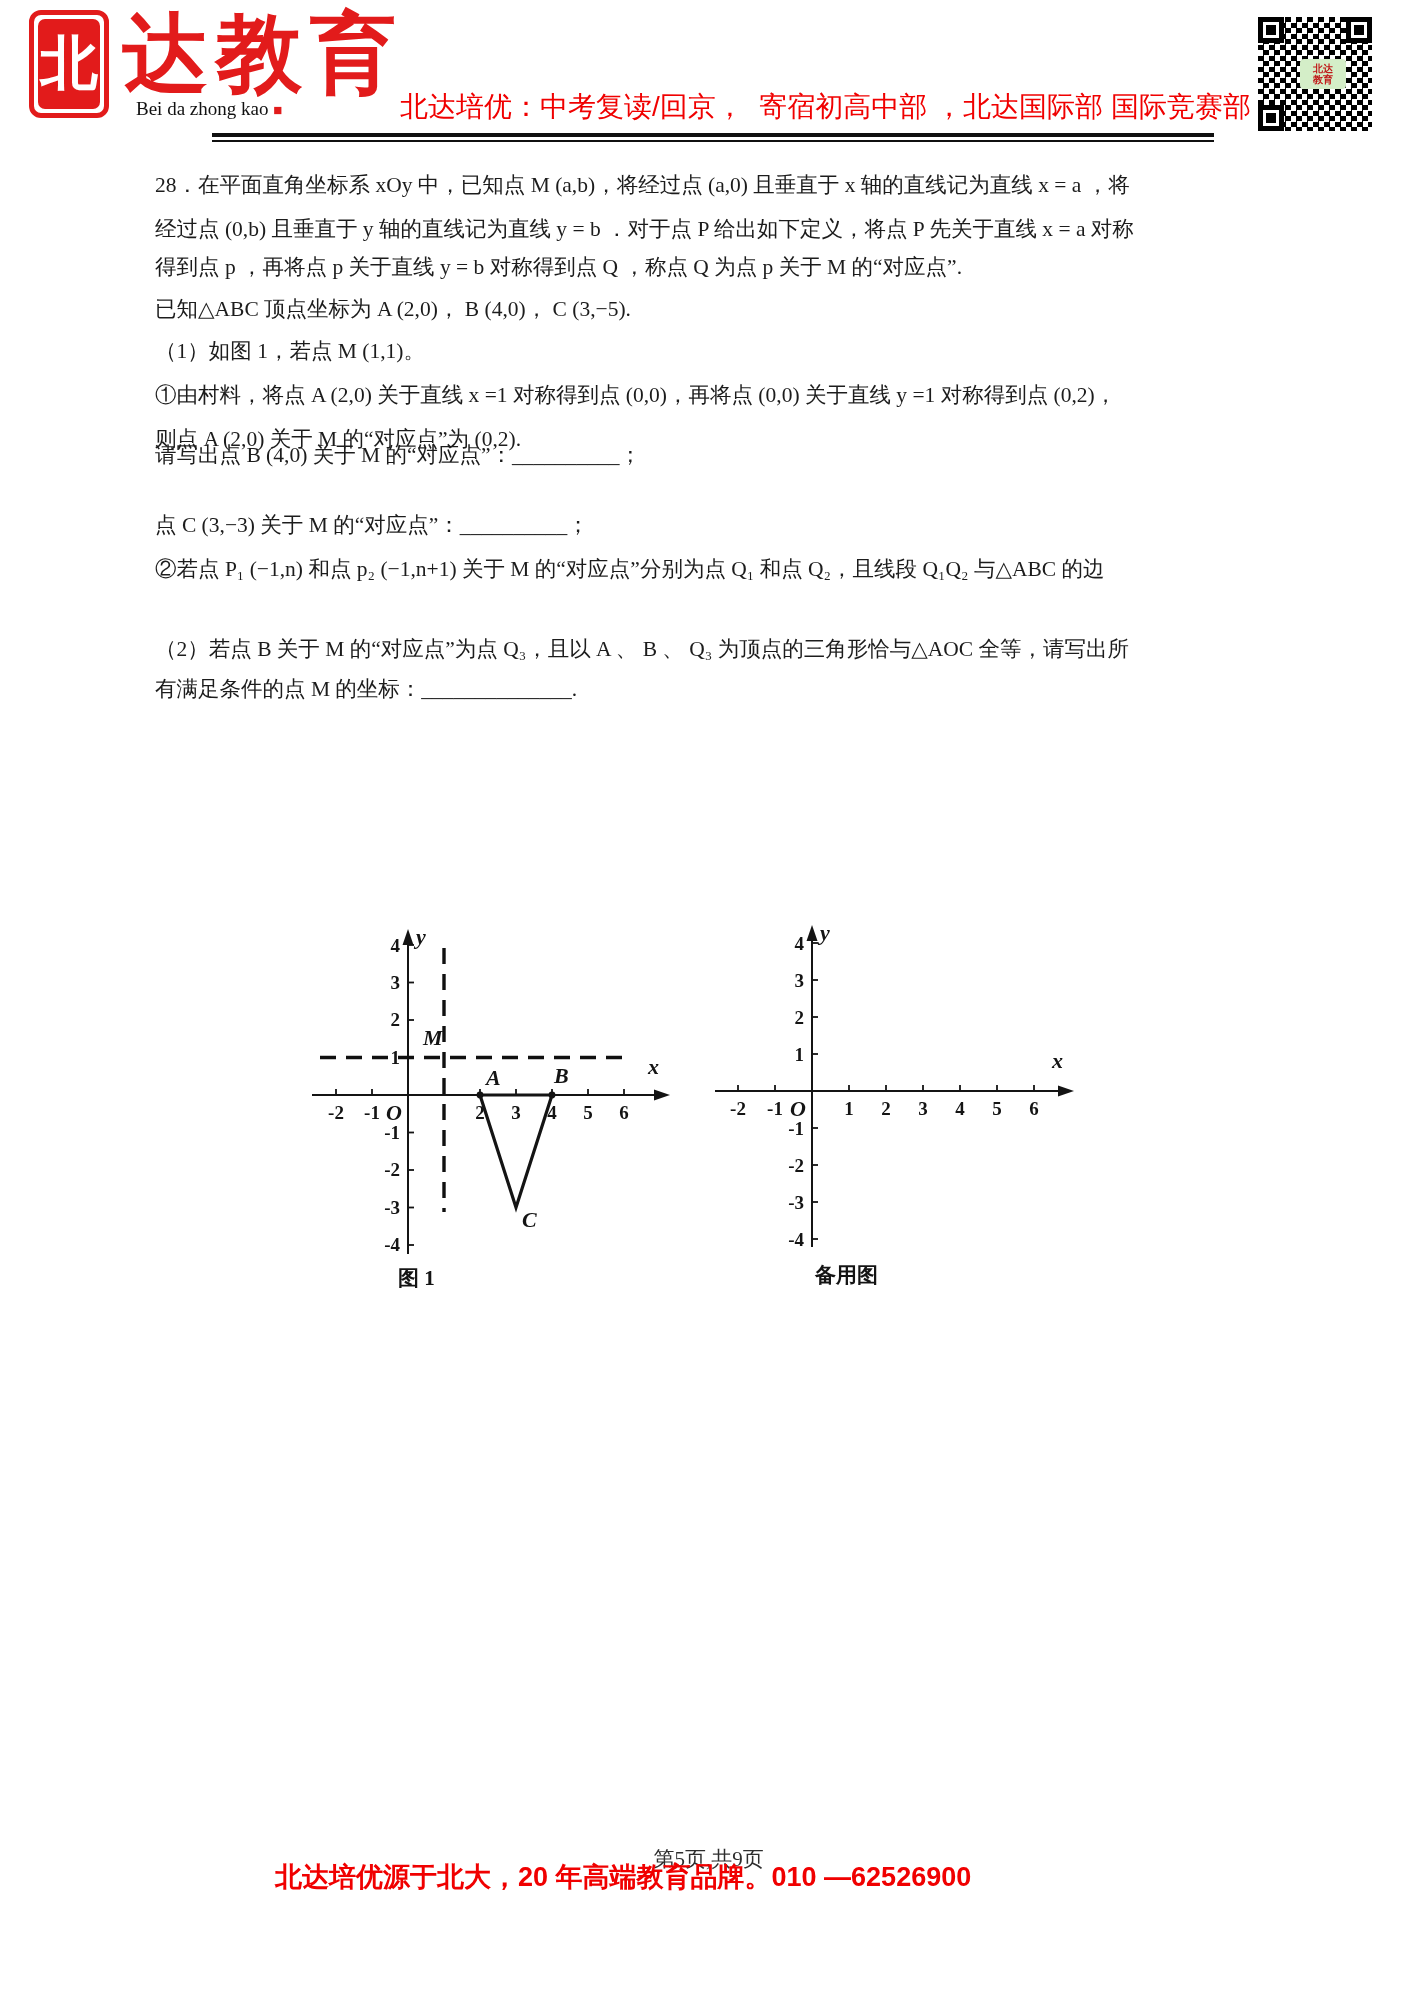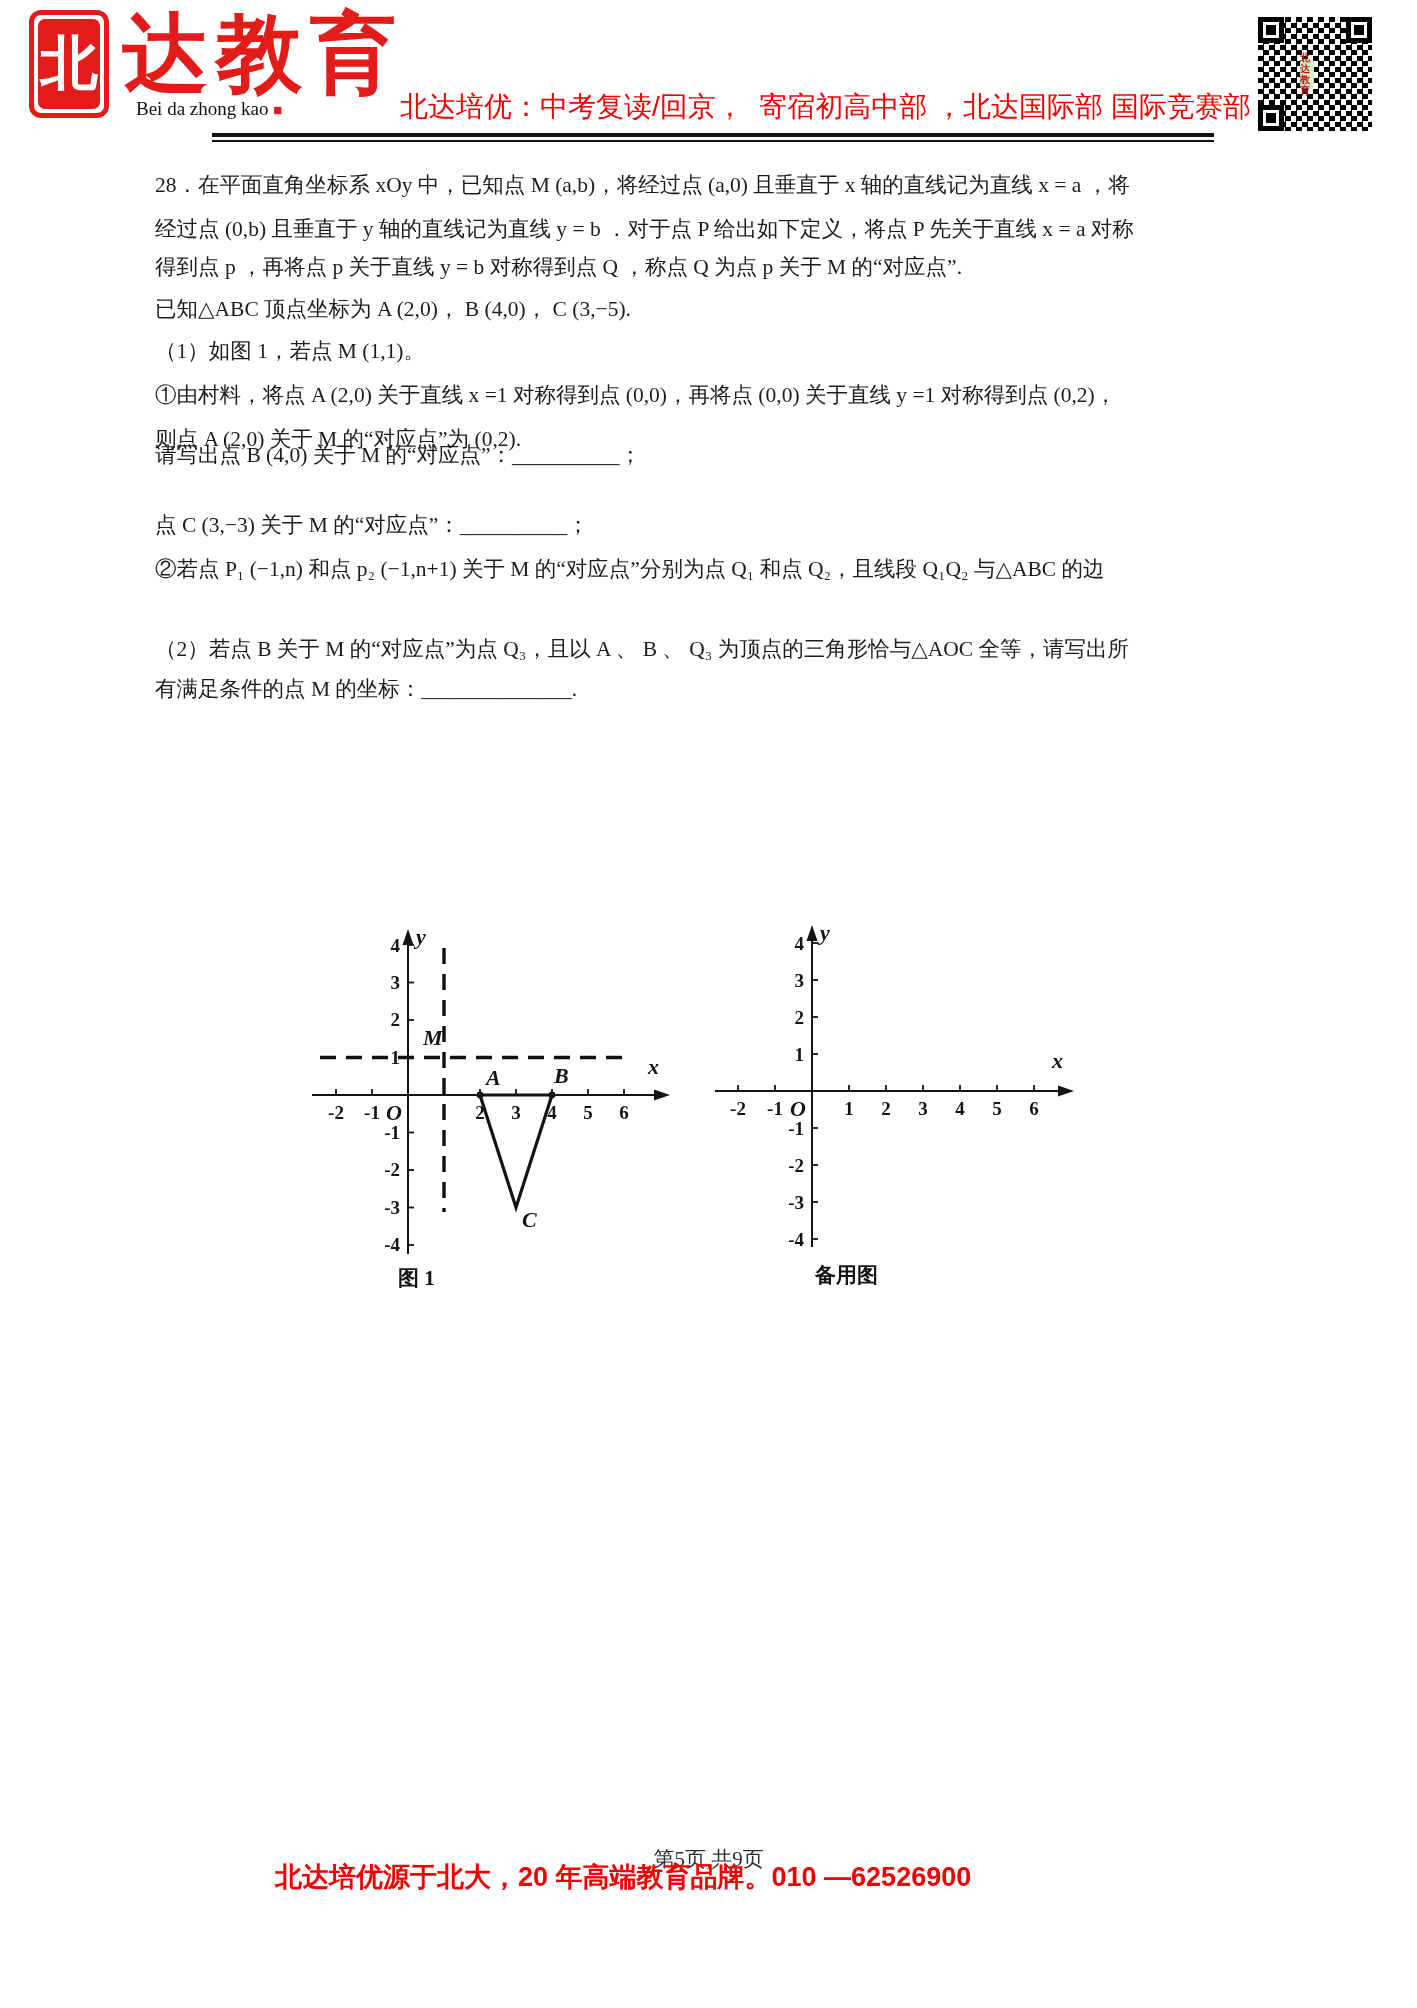--- a/index.html
+++ b/index.html
@@ -37,21 +37,21 @@
   
   .qr{
     position:absolute;left:1258px;top:17px;width:114px;height:114px;
     background:repeating-conic-gradient(#000 0% 25%, #fff 0% 50%);
     background-size:11px 11px;
   }
   .finder{position:absolute;width:26px;height:26px;border:5px solid #000;background:#fff;box-sizing:border-box;}
   .finder::after{content:"";position:absolute;left:3px;top:3px;width:10px;height:10px;background:#000;}
   .f-tl{left:0;top:0}.f-tr{right:0;top:0}.f-bl{left:0;bottom:0}
   .qr-badge{
-    position:absolute;left:42px;top:42px;width:14px;height:30px;background:#d4eec8;border-radius:4px;
+    position:absolute;left:42px;top:42px;width:46px;height:30px;background:#d4eec8;border-radius:4px;
     display:flex;flex-direction:column;align-items:center;justify-content:center;
     color:#c01818;font-size:10px;line-height:11px;font-weight:bold;
   }
   
   .tline{
     position:absolute;left:155px;width:1140px;font-size:21.5px;color:#1c1c1c;
     white-space:pre;font-family:"Liberation Serif","DejaVu Serif",serif;
   }
   
   .fig{position:absolute;}

